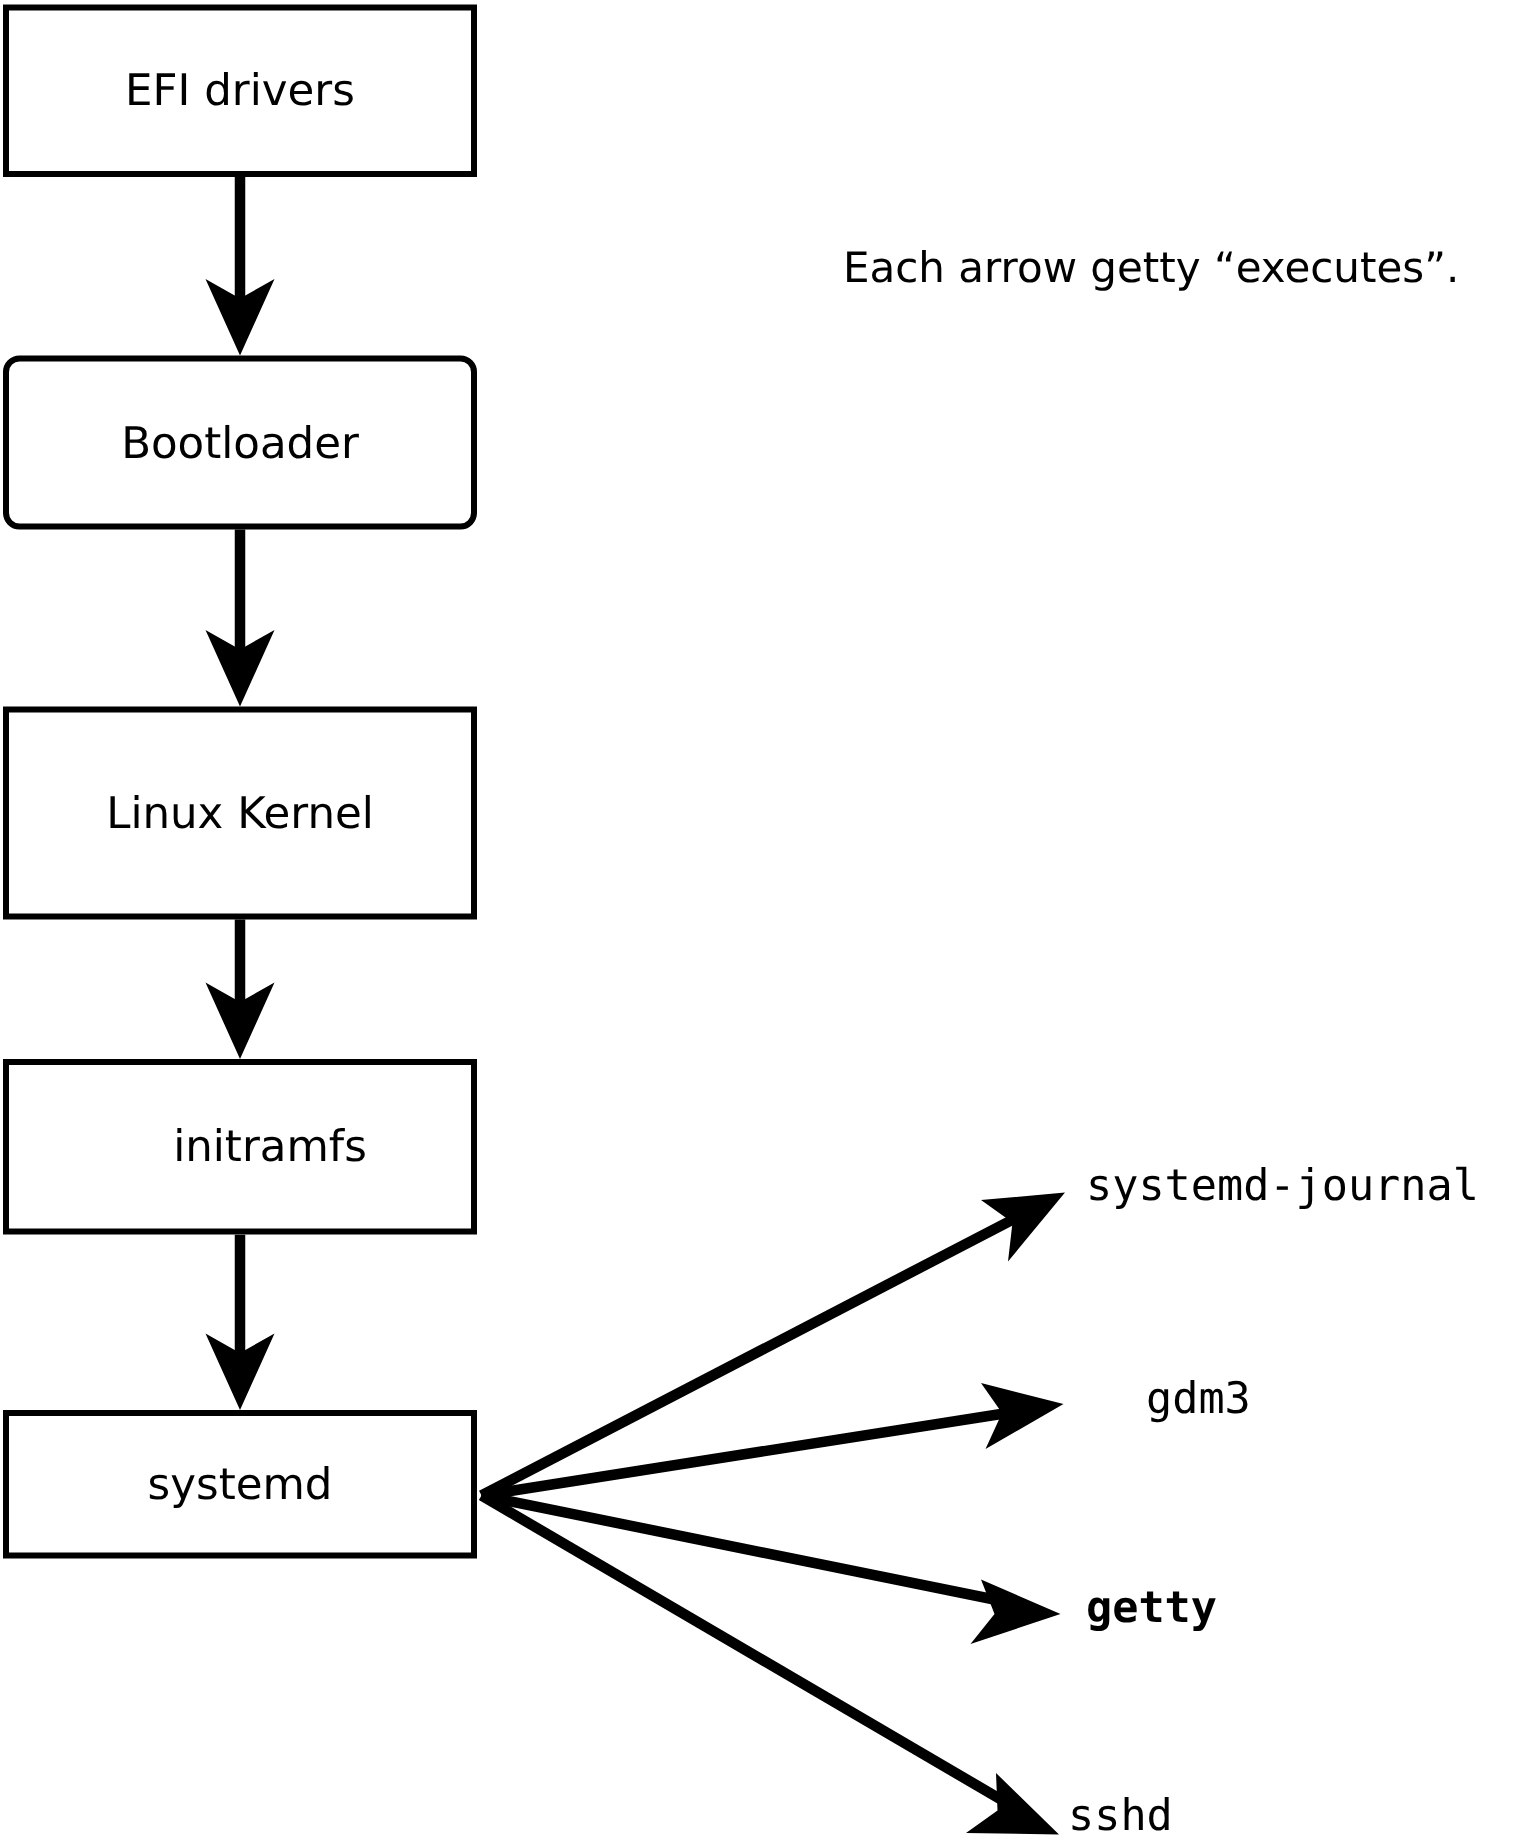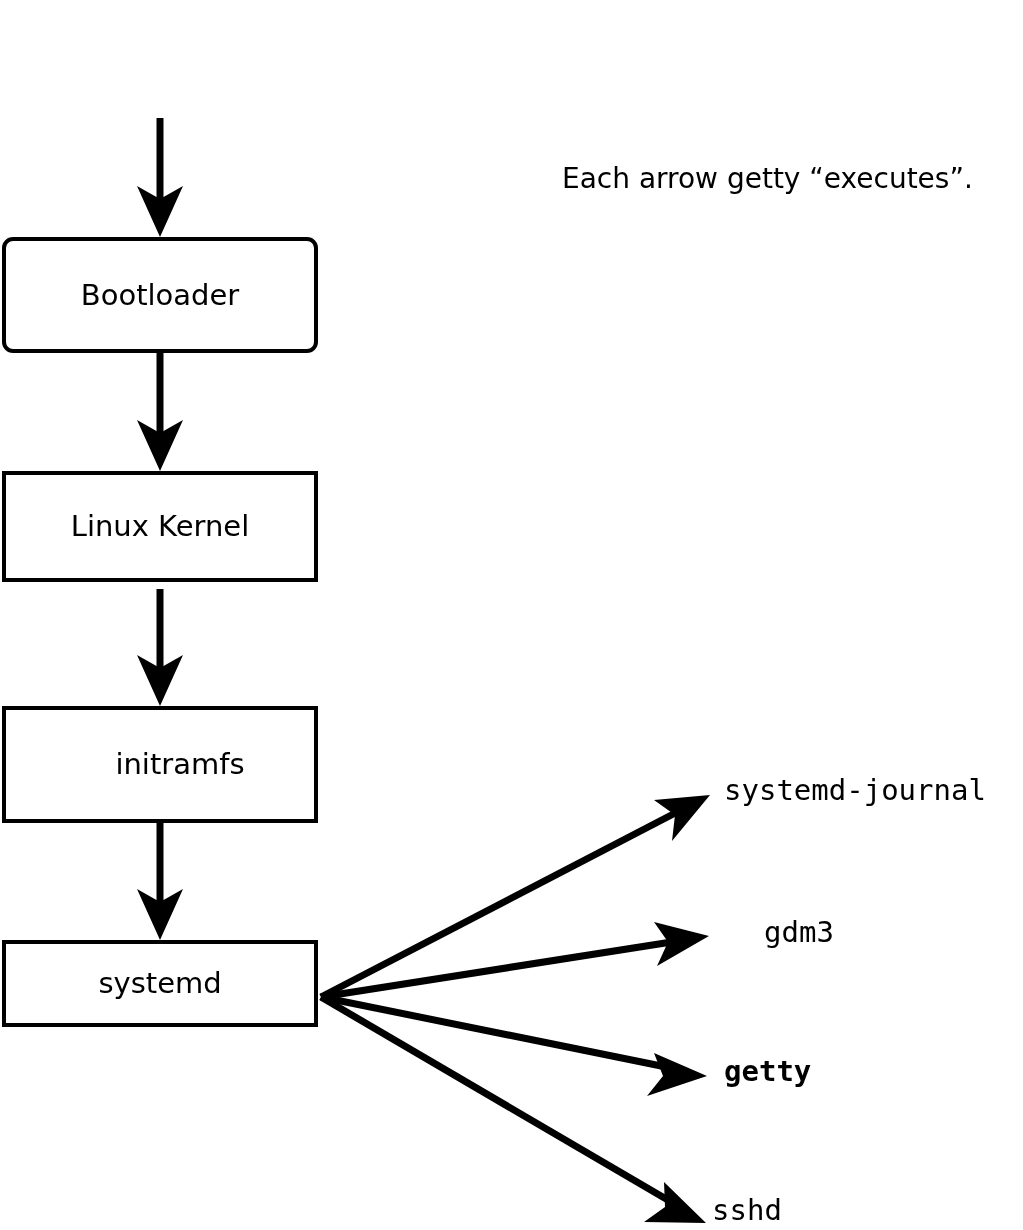--- a/index.html
+++ b/index.html
@@ -98,34 +98,37 @@
       <line x1="321" y1="997" x2="676" y2="1069" stroke="#000000" stroke-width="7"></line>
       <path d="M 707,1076 L 654,1053 L 663,1076 L 647,1096 Z" fill="#000000"></path>
     </g>
 
     <g>
       <line x1="321" y1="997" x2="673" y2="1203" stroke="#000000" stroke-width="7"></line>
       <path d="M 706,1223 L 664,1182 L 665,1207 L 644,1222 Z" fill="#000000"></path>
     </g>
   </svg>
 
+  <div class="node-box" style="left:2px; top:3px; width:316px; height:115px;">
+    <span class="node-label">EFI drivers</span>
+  </div>
 
   <div class="node-box" style="left:2px; top:237px; width:316px; height:116px;border-radius:11px;">
     <span class="node-label">Bootloader</span>
   </div>
 
-  <div class="node-box" style="left:2px; top:471px; width:316px; height:111px;">
+  <div class="node-box" style="left:2px; top:471px; width:316px; height:142px;">
     <span class="node-label">Linux Kernel</span>
   </div>
 
   <div class="node-box" style="left:2px; top:706px; width:316px; height:117px;padding-left:40px;">
     <span class="node-label">initramfs</span>
   </div>
 
-  <div class="node-box" style="left:2px; top:940px; width:316px; height:87px;">
+  <div class="node-box" style="left:2px; top:940px; width:316px; height:99px;">
     <span class="node-label">systemd</span>
   </div>
 
   <div class="leaf-label" style="left:724px; top:776px;">
     <span>systemd-journal</span>
   </div>
 
   <div class="leaf-label" style="left:764px; top:918px;">
     <span>gdm3</span>
   </div>

